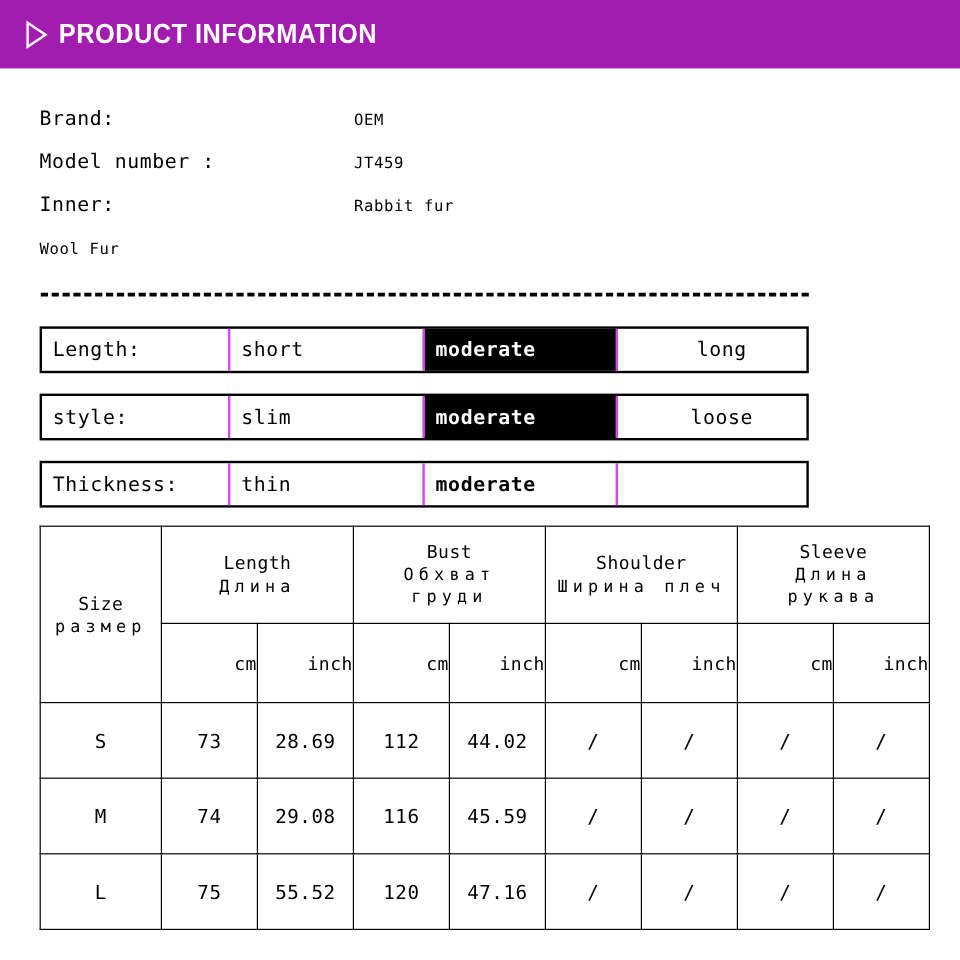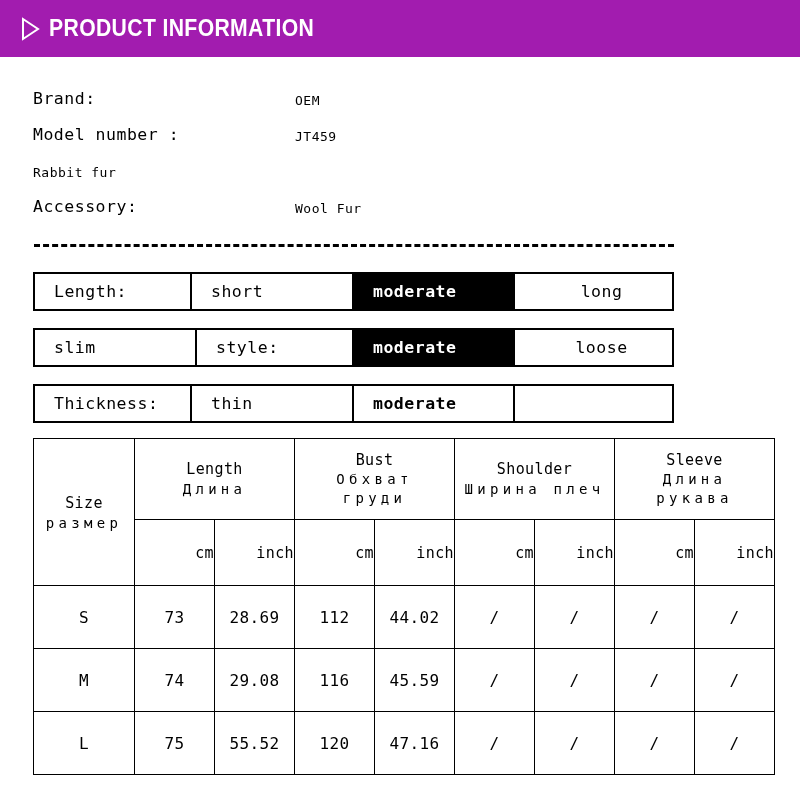--- a/index.html
+++ b/index.html
@@ -93,22 +93,22 @@
     margin-bottom: 17px;
     box-sizing: border-box;
     background: #ffffff;
   }
   .opt-cell {
     display: flex;
     align-items: center;
     font-size: 16.5px;
     letter-spacing: 0.5px;
     box-sizing: border-box;
-    padding-left: 19px;
-    border-right: 2px solid #000000;
+    padding-left: 9px;
+    border-right: 2px solid #d946ef;
     white-space: nowrap;
   }
   .opt-cell.c0 { width: 157px; }
   .opt-cell.c1 { width: 162px; }
   .opt-cell.c2 { width: 161px; font-weight: bold; }
   .opt-cell.c3 {
     width: 157px;
     border-right: none;
     justify-content: center;
     padding-left: 16px;
@@ -181,42 +181,42 @@
 <div class="spec-list">
   <div class="spec-row">
     <div class="spec-label">Brand:</div>
     <div class="spec-value">OEM</div>
   </div>
   <div class="spec-row">
     <div class="spec-label">Model number :</div>
     <div class="spec-value">JT459</div>
   </div>
   <div class="spec-row">
+    <div class="spec-label">Inner:</div>
     <div class="spec-value">Rabbit fur</div>
   </div>
   <div class="spec-row">
-    <div class="spec-label">Accessory:</div>
     <div class="spec-value">Wool Fur</div>
   </div>
 </div>
 
 <div class="divider"></div>
 
 <div class="options">
 
   <div class="opt-row">
     <div class="opt-cell c0">Length:</div>
     <div class="opt-cell c1">short</div>
     <div class="opt-cell c2 selected">moderate</div>
     <div class="opt-cell c3">long</div>
   </div>
 
   <div class="opt-row">
+    <div class="opt-cell c0">style:</div>
     <div class="opt-cell c1">slim</div>
-    <div class="opt-cell c0">style:</div>
     <div class="opt-cell c2 selected">moderate</div>
     <div class="opt-cell c3">loose</div>
   </div>
 
   <div class="opt-row">
     <div class="opt-cell c0">Thickness:</div>
     <div class="opt-cell c1">thin</div>
     <div class="opt-cell c2">moderate</div>
   </div>
 

